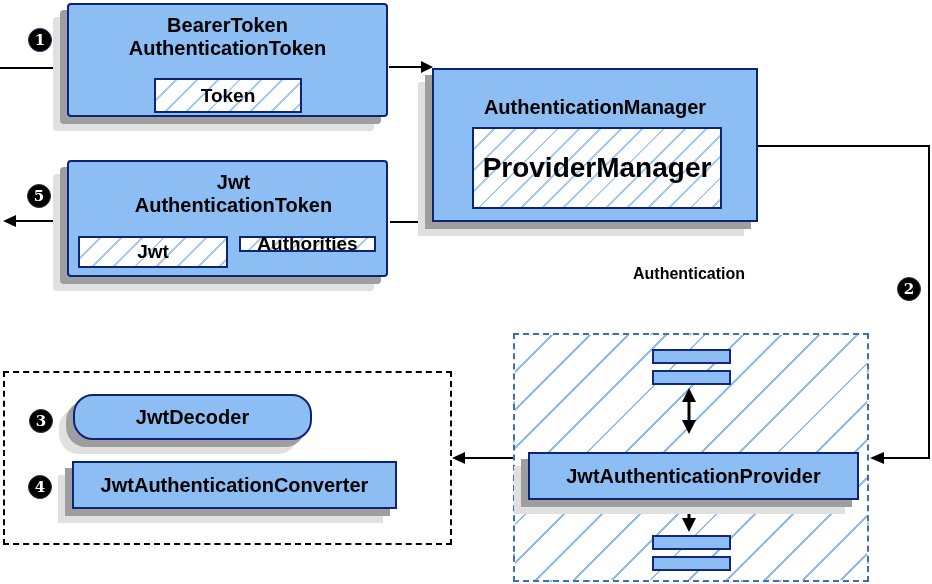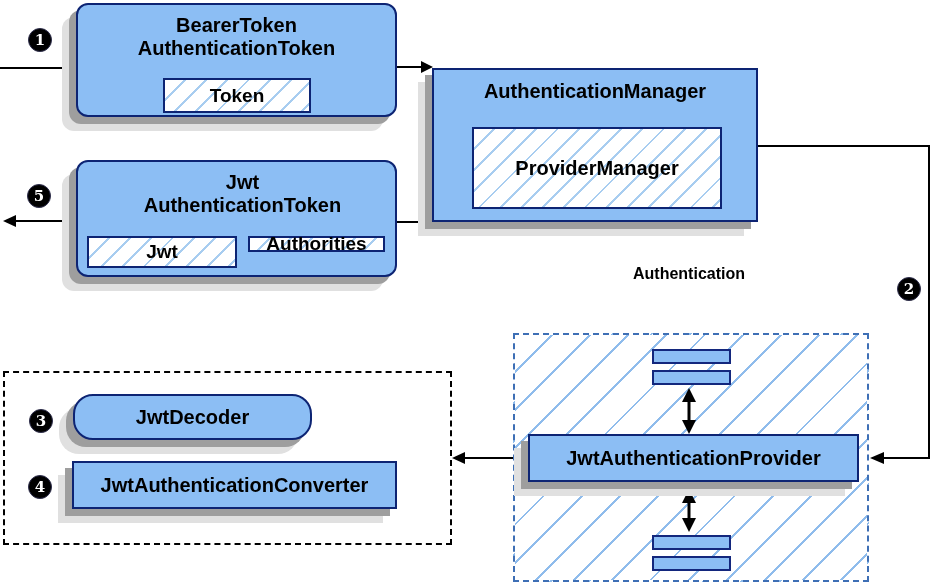--- a/index.html
+++ b/index.html
@@ -20,41 +20,41 @@
   #converters-group{
     left:3px;top:371px;width:449px;height:174px;
     border:2px dashed #000;background:#fff;
   }
   
   .node{
     position:absolute;box-sizing:border-box;z-index:3;
     background:#8cbef4;border:2px solid #0d2473;
     box-shadow:-7px 7px 0 0 #9e9e9e,-14px 14px 0 0 #e0e0e0;
   }
-  .rounded{border-radius:12px;margin-left:9px;}
+  .rounded{border-radius:4px;}
   .node-title{font-weight:bold;font-size:20px;line-height:23px;text-align:center;padding-top:9px;}
   .center-label{display:flex;align-items:center;justify-content:center;font-weight:bold;font-size:20px;}
   #bearer-node{left:67px;top:3px;width:321px;height:114px;}
   #manager-node{left:432px;top:68px;width:326px;height:154px;}
-  #manager-node .node-title{padding-top:10px;text-align:center;}
+  #manager-node .node-title{padding-top:26px;text-align:center;}
   #jwt-node{left:67px;top:160px;width:321px;height:117px;padding-left:12px;}
-  #provider-node{left:528px;top:434px;width:331px;height:48px;justify-content:center;}
+  #provider-node{left:528px;top:452px;width:331px;height:48px;justify-content:center;}
   #decoder-node{left:73px;top:394px;width:239px;height:46px;border-radius:20px;}
   #converter-node{left:72px;top:461px;width:325px;height:48px;}
   
   .field{
     position:absolute;box-sizing:border-box;z-index:4;
     border:2px solid #0d2473;
     background-color:#fff;
     background-image:repeating-linear-gradient(135deg,transparent,transparent 13px,#a8cdf0 13px,#a8cdf0 15px);
     display:flex;align-items:center;justify-content:center;
     font-weight:bold;font-size:19px;
   }
   #token-field{left:85px;top:73px;width:148px;height:35px;}
-  #provider-manager-field{left:38px;top:57px;width:250px;height:82px;font-size:20px;}
+  #provider-manager-field{left:38px;top:57px;width:250px;height:82px;font-size:28px;}
   #jwt-field{left:9px;top:74px;width:150px;height:32px;}
   #authorities-field{left:170px;top:74px;width:137px;height:16px;}
   
   .bar{
     position:absolute;z-index:3;box-sizing:border-box;
     width:79px;height:15px;background:#8cbef4;border:2px solid #13277d;
   }
   
   .badge{
     position:absolute;z-index:5;width:24px;height:24px;border-radius:50%;

